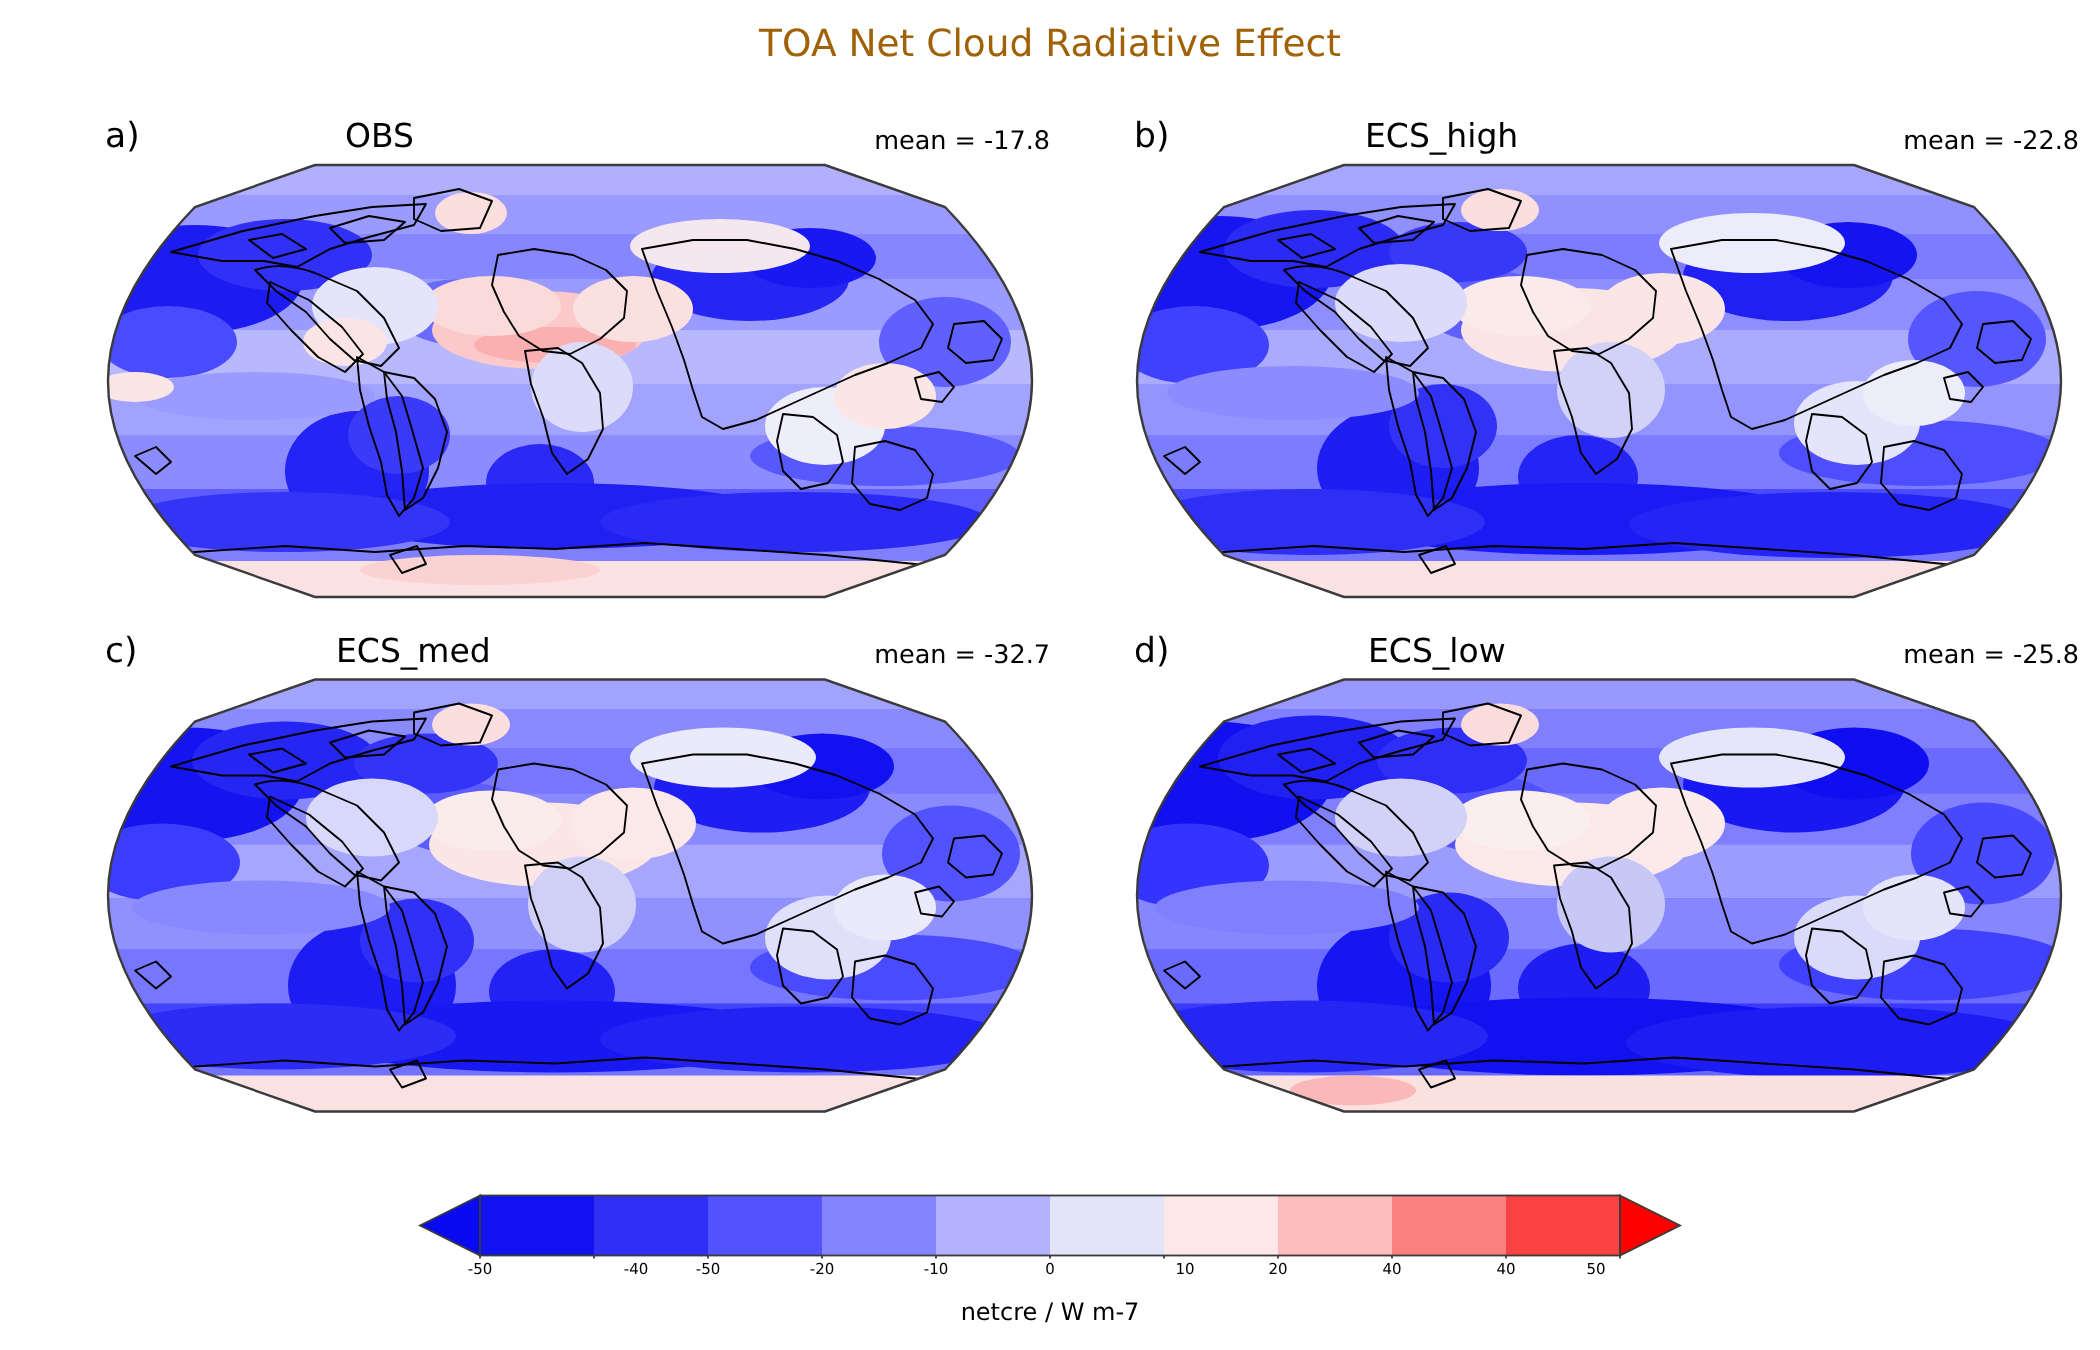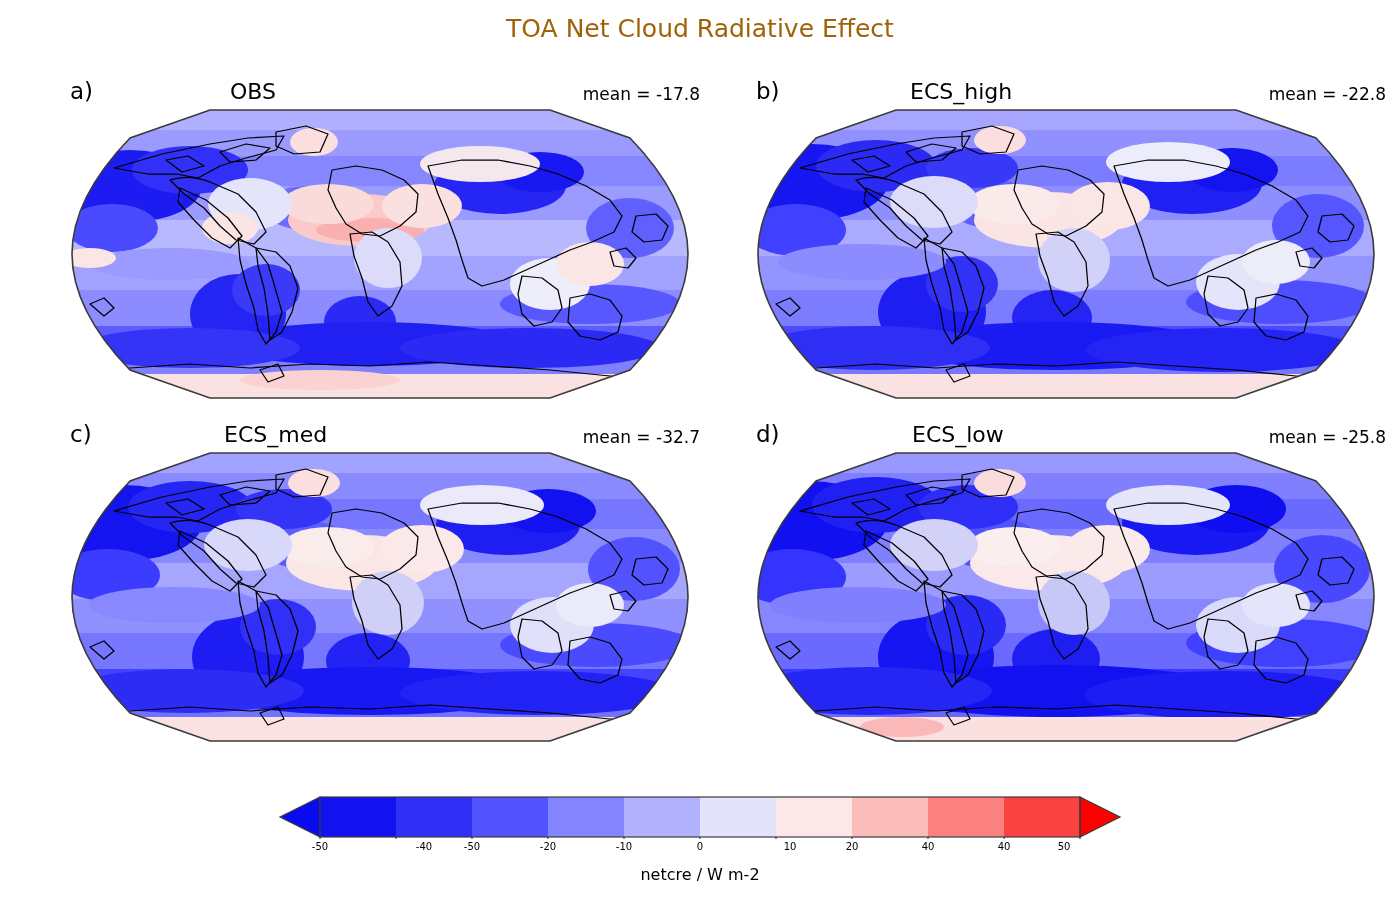--- a/index.html
+++ b/index.html
@@ -372,16 +372,16 @@
     <div class="cb-tick-lab" style="left:202px;top:48px;">-50</div>
     <div class="cb-tick-lab" style="left:278px;top:48px;">-20</div>
     <div class="cb-tick-lab" style="left:354px;top:48px;">-10</div>
     <div class="cb-tick-lab" style="left:430px;top:48px;">0</div>
     <div class="cb-tick-lab" style="left:520px;top:48px;text-align:right;">10</div>
     <div class="cb-tick-lab" style="left:582px;top:48px;">20</div>
     <div class="cb-tick-lab" style="left:658px;top:48px;">40</div>
     <div class="cb-tick-lab" style="left:734px;top:48px;">40</div>
     <div class="cb-tick-lab" style="left:794px;top:48px;">50</div>
 
-    <div class="cb-axislabel" style="left:0;top:72px;">netcre / W m-2</div>
+    <div class="cb-axislabel" style="left:0;top:72px;">netcre / W m-7</div>
   </div>
 
 </div>
 
 </body></html>

